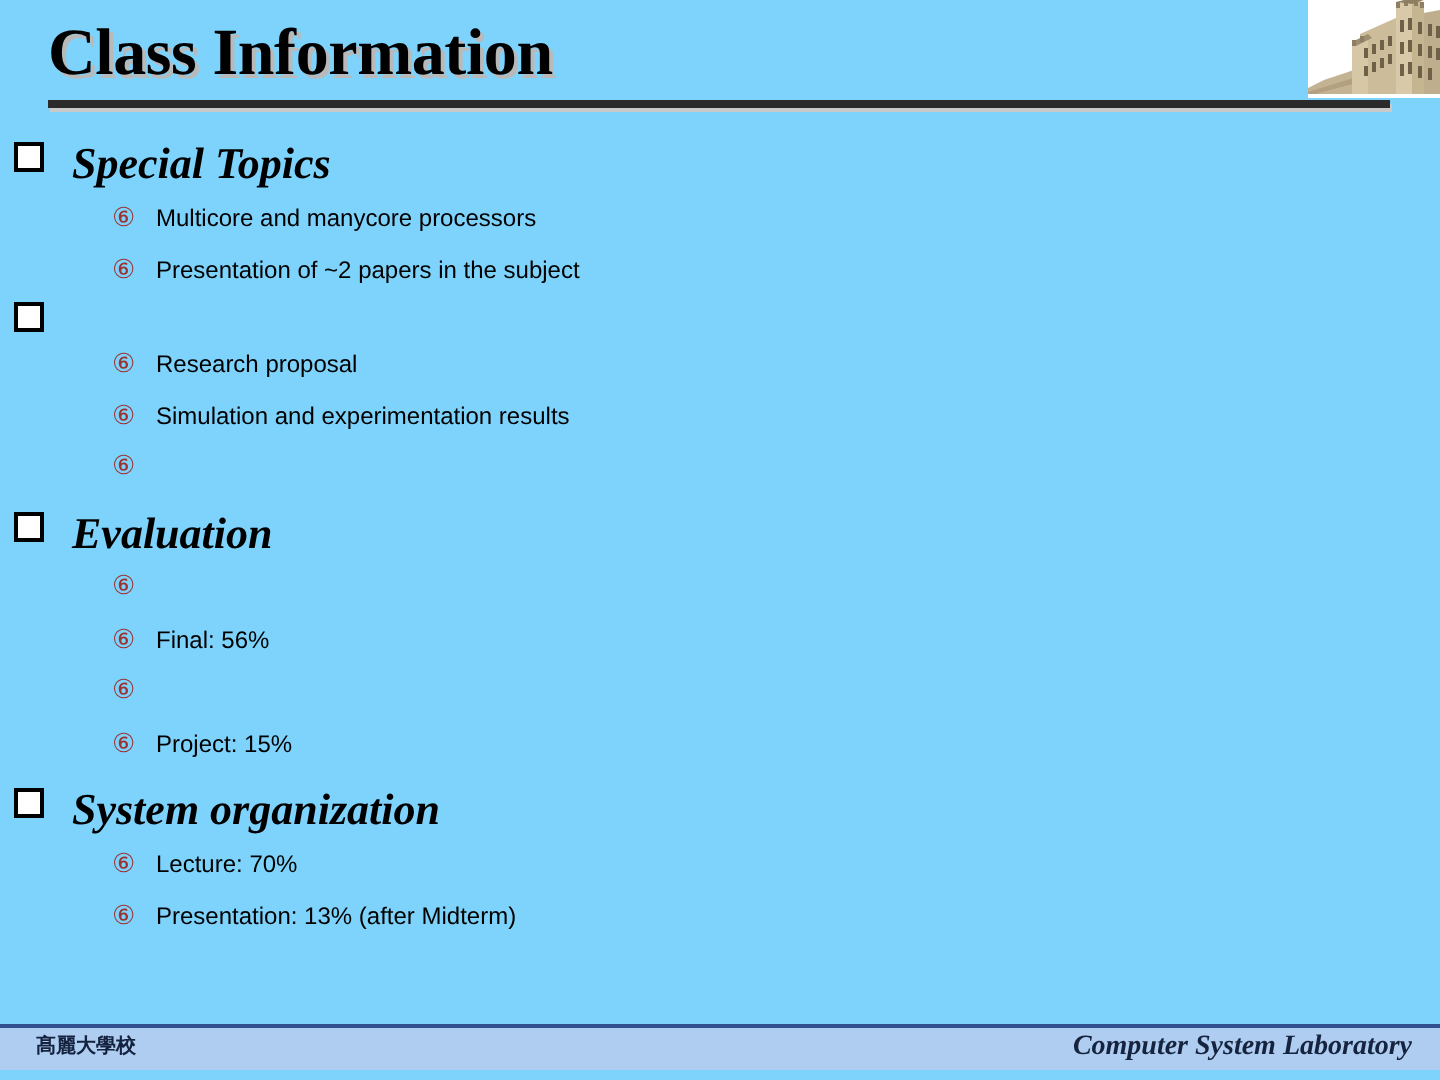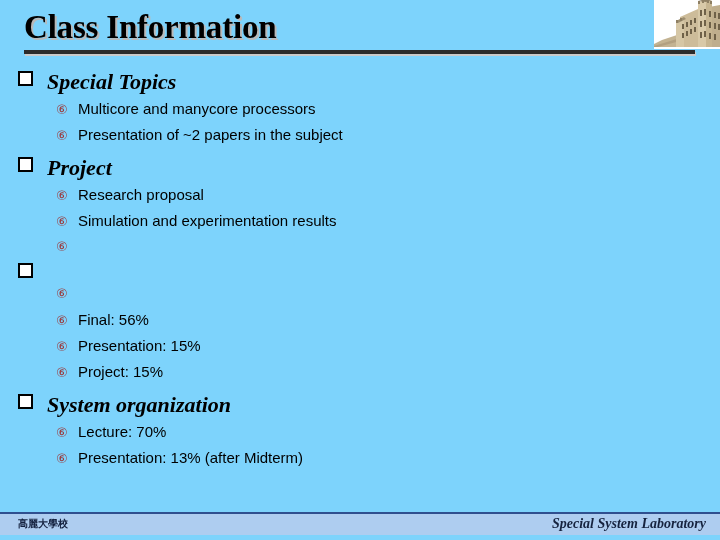--- a/index.html
+++ b/index.html
@@ -66,21 +66,21 @@
     top: 68px;
     width: 720px;
   }
 
   .group { margin: 0; }
 
   .level1 {
     position: relative;
     display: flex;
     align-items: baseline;
-    padding-left: 18px;
+    padding-left: 7px;
     margin-top: 0;
   }
 
   .sq-bullet {
     display: inline-block;
     width: 11px;
     height: 11px;
     border: 2px solid #000000;
     background: #ffffff;
     margin-right: 14px;
@@ -116,21 +116,21 @@
     font-size: 13px;
     line-height: 26px;
     color: #9c3434;
     width: 22px;
     flex: 0 0 auto;
     display: inline-block;
   }
 
   .level2-text {
     font-family: "Liberation Sans", sans-serif;
-    font-size: 15px;
+    font-size: 12px;
     line-height: 26px;
     color: #000000;
     white-space: nowrap;
   }
 
   
   .gap-after-group { height: 6px; }
 
   
   .footer-bar {
@@ -247,21 +247,20 @@
           <span class="level2-text">Presentation of ~2 papers in the subject</span>
         </div>
       </div>
     </div>
 
     <div class="gap-after-group"></div>
 
     <div class="group">
       <div class="level1">
         <span class="sq-bullet"></span>
-        <span class="level1-text">Project</span>
       </div>
       <div class="level2-list">
         <div class="level2">
           <span class="circ-bullet">⑥</span>
           <span class="level2-text">Research proposal</span>
         </div>
         <div class="level2">
           <span class="circ-bullet">⑥</span>
           <span class="level2-text">Simulation and experimentation results</span>
         </div>
@@ -269,32 +268,32 @@
           <span class="circ-bullet">⑥</span>
         </div>
       </div>
     </div>
 
     <div class="gap-after-group"></div>
 
     <div class="group">
       <div class="level1">
         <span class="sq-bullet"></span>
+        <span class="level1-text">Evaluation</span>
       </div>
       <div class="level2-list">
         <div class="level2">
           <span class="circ-bullet">⑥</span>
         </div>
         <div class="level2">
           <span class="circ-bullet">⑥</span>
           <span class="level2-text">Final: 56%</span>
         </div>
         <div class="level2">
           <span class="circ-bullet">⑥</span>
-          <span class="level2-text">Presentation: 15%</span>
         </div>
         <div class="level2">
           <span class="circ-bullet">⑥</span>
           <span class="level2-text">Project: 15%</span>
         </div>
       </div>
     </div>
 
     <div class="gap-after-group"></div>
 
@@ -312,15 +311,15 @@
           <span class="circ-bullet">⑥</span>
           <span class="level2-text">Presentation: 13% (after Midterm)</span>
         </div>
       </div>
     </div>
 
   </div>
 
   <div class="footer-bar"></div>
   <div class="footer-left">髙麗大學校</div>
-  <div class="footer-right">Special System Laboratory</div>
+  <div class="footer-right">Computer System Laboratory</div>
 
 </div>
 
 </body></html>

